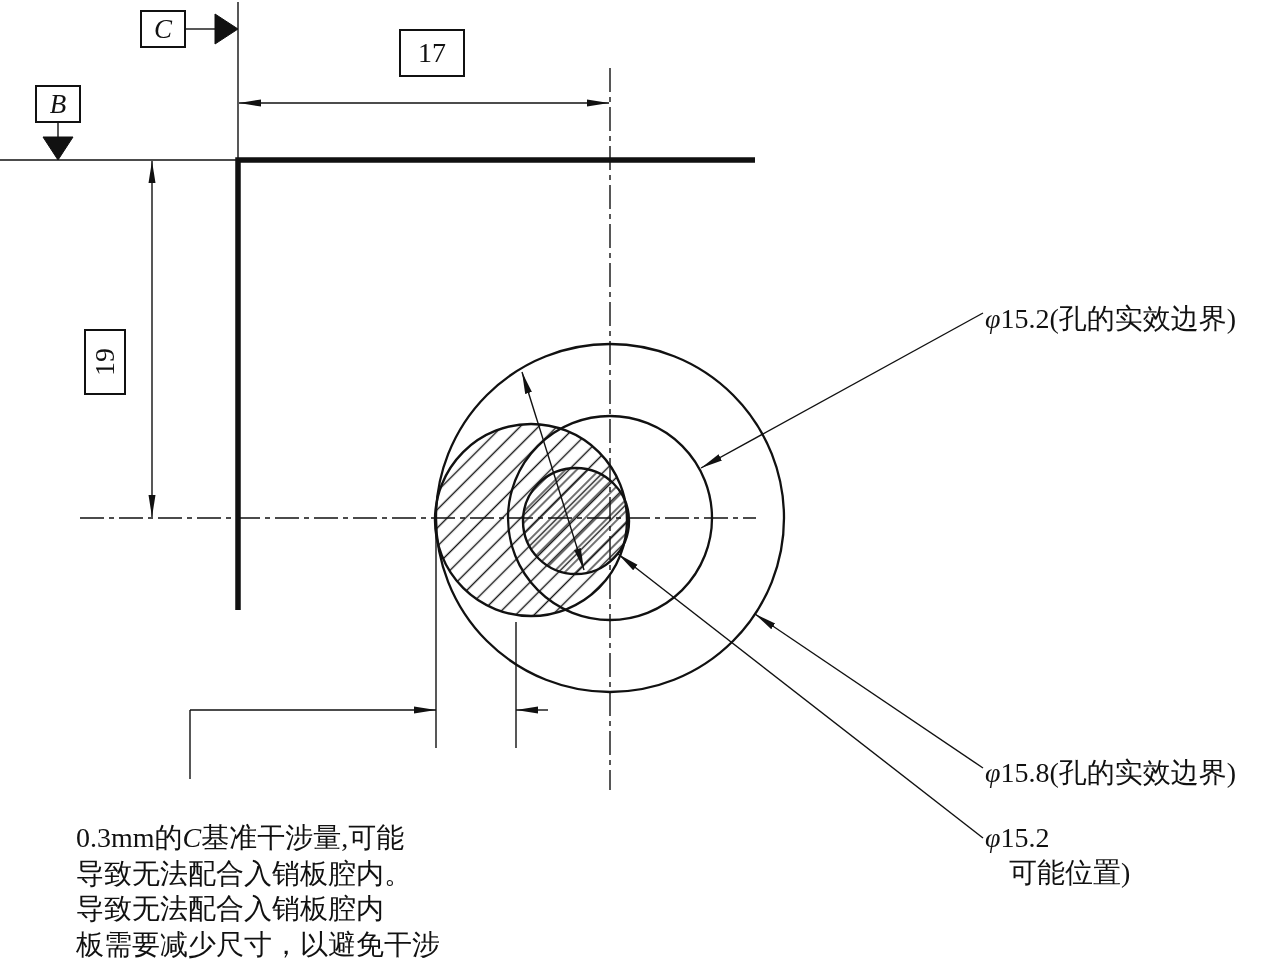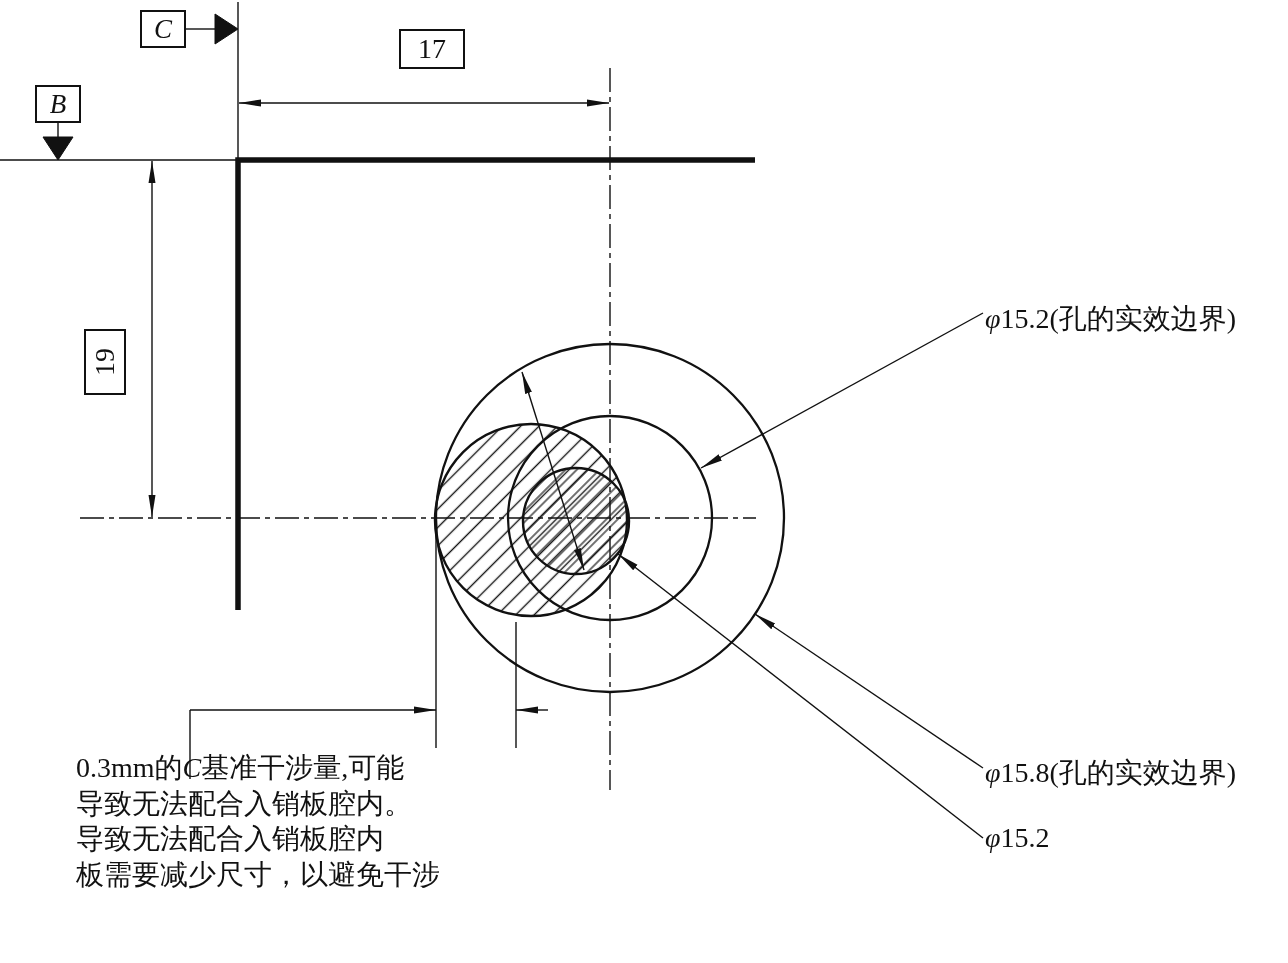--- a/index.html
+++ b/index.html
@@ -88,21 +88,21 @@
   </g>
 </svg>
 
 <div class="abs frame" style="left:140px;top:10px;width:46px;height:38px;">
   <span class="datum-letter">C</span>
 </div>
 <div class="abs frame" style="left:35px;top:85px;width:46px;height:38px;">
   <span class="datum-letter">B</span>
 </div>
 
-<div class="abs frame" style="left:399px;top:29px;width:66px;height:40px;">
+<div class="abs frame" style="left:399px;top:29px;width:66px;height:48px;">
   <span class="dim-num">17</span>
 </div>
 <div class="abs frame" style="left:84px;top:329px;width:42px;height:66px;">
   <span class="dim-num rot90">19</span>
 </div>
 
 <div class="abs callout" style="left:985px;top:300px;">
   <span class="phi">φ</span>
     <span>15.2</span>
     <span>(孔的实效边界)</span>
@@ -110,22 +110,25 @@
 <div class="abs callout" style="left:985px;top:754px;">
   <span class="phi">φ</span>
     <span>15.8</span>
     <span>(孔的实效边界)</span>
 </div>
 <div class="abs" style="left:985px;top:822px;">
   <div class="callout">
     <span class="phi">φ</span>
       <span>15.2</span>
   </div>
+  <div class="callout callout-line2">
+    <span>可能位置)</span>
+  </div>
 </div>
 
-<div class="abs note" style="left:76px;top:750px;">
+<div class="abs note" style="left:76px;top:820px;">
   <div>
     <span>0.3mm的</span><span class="datum-inline">C</span><span>基准干涉量,可能</span>
   </div>
   <div>导致无法配合入销板腔内。</div>
   <div>导致无法配合入销板腔内</div>
   <div>板需要减少尺寸，以避免干涉</div>
 </div>
 
 </body></html>

